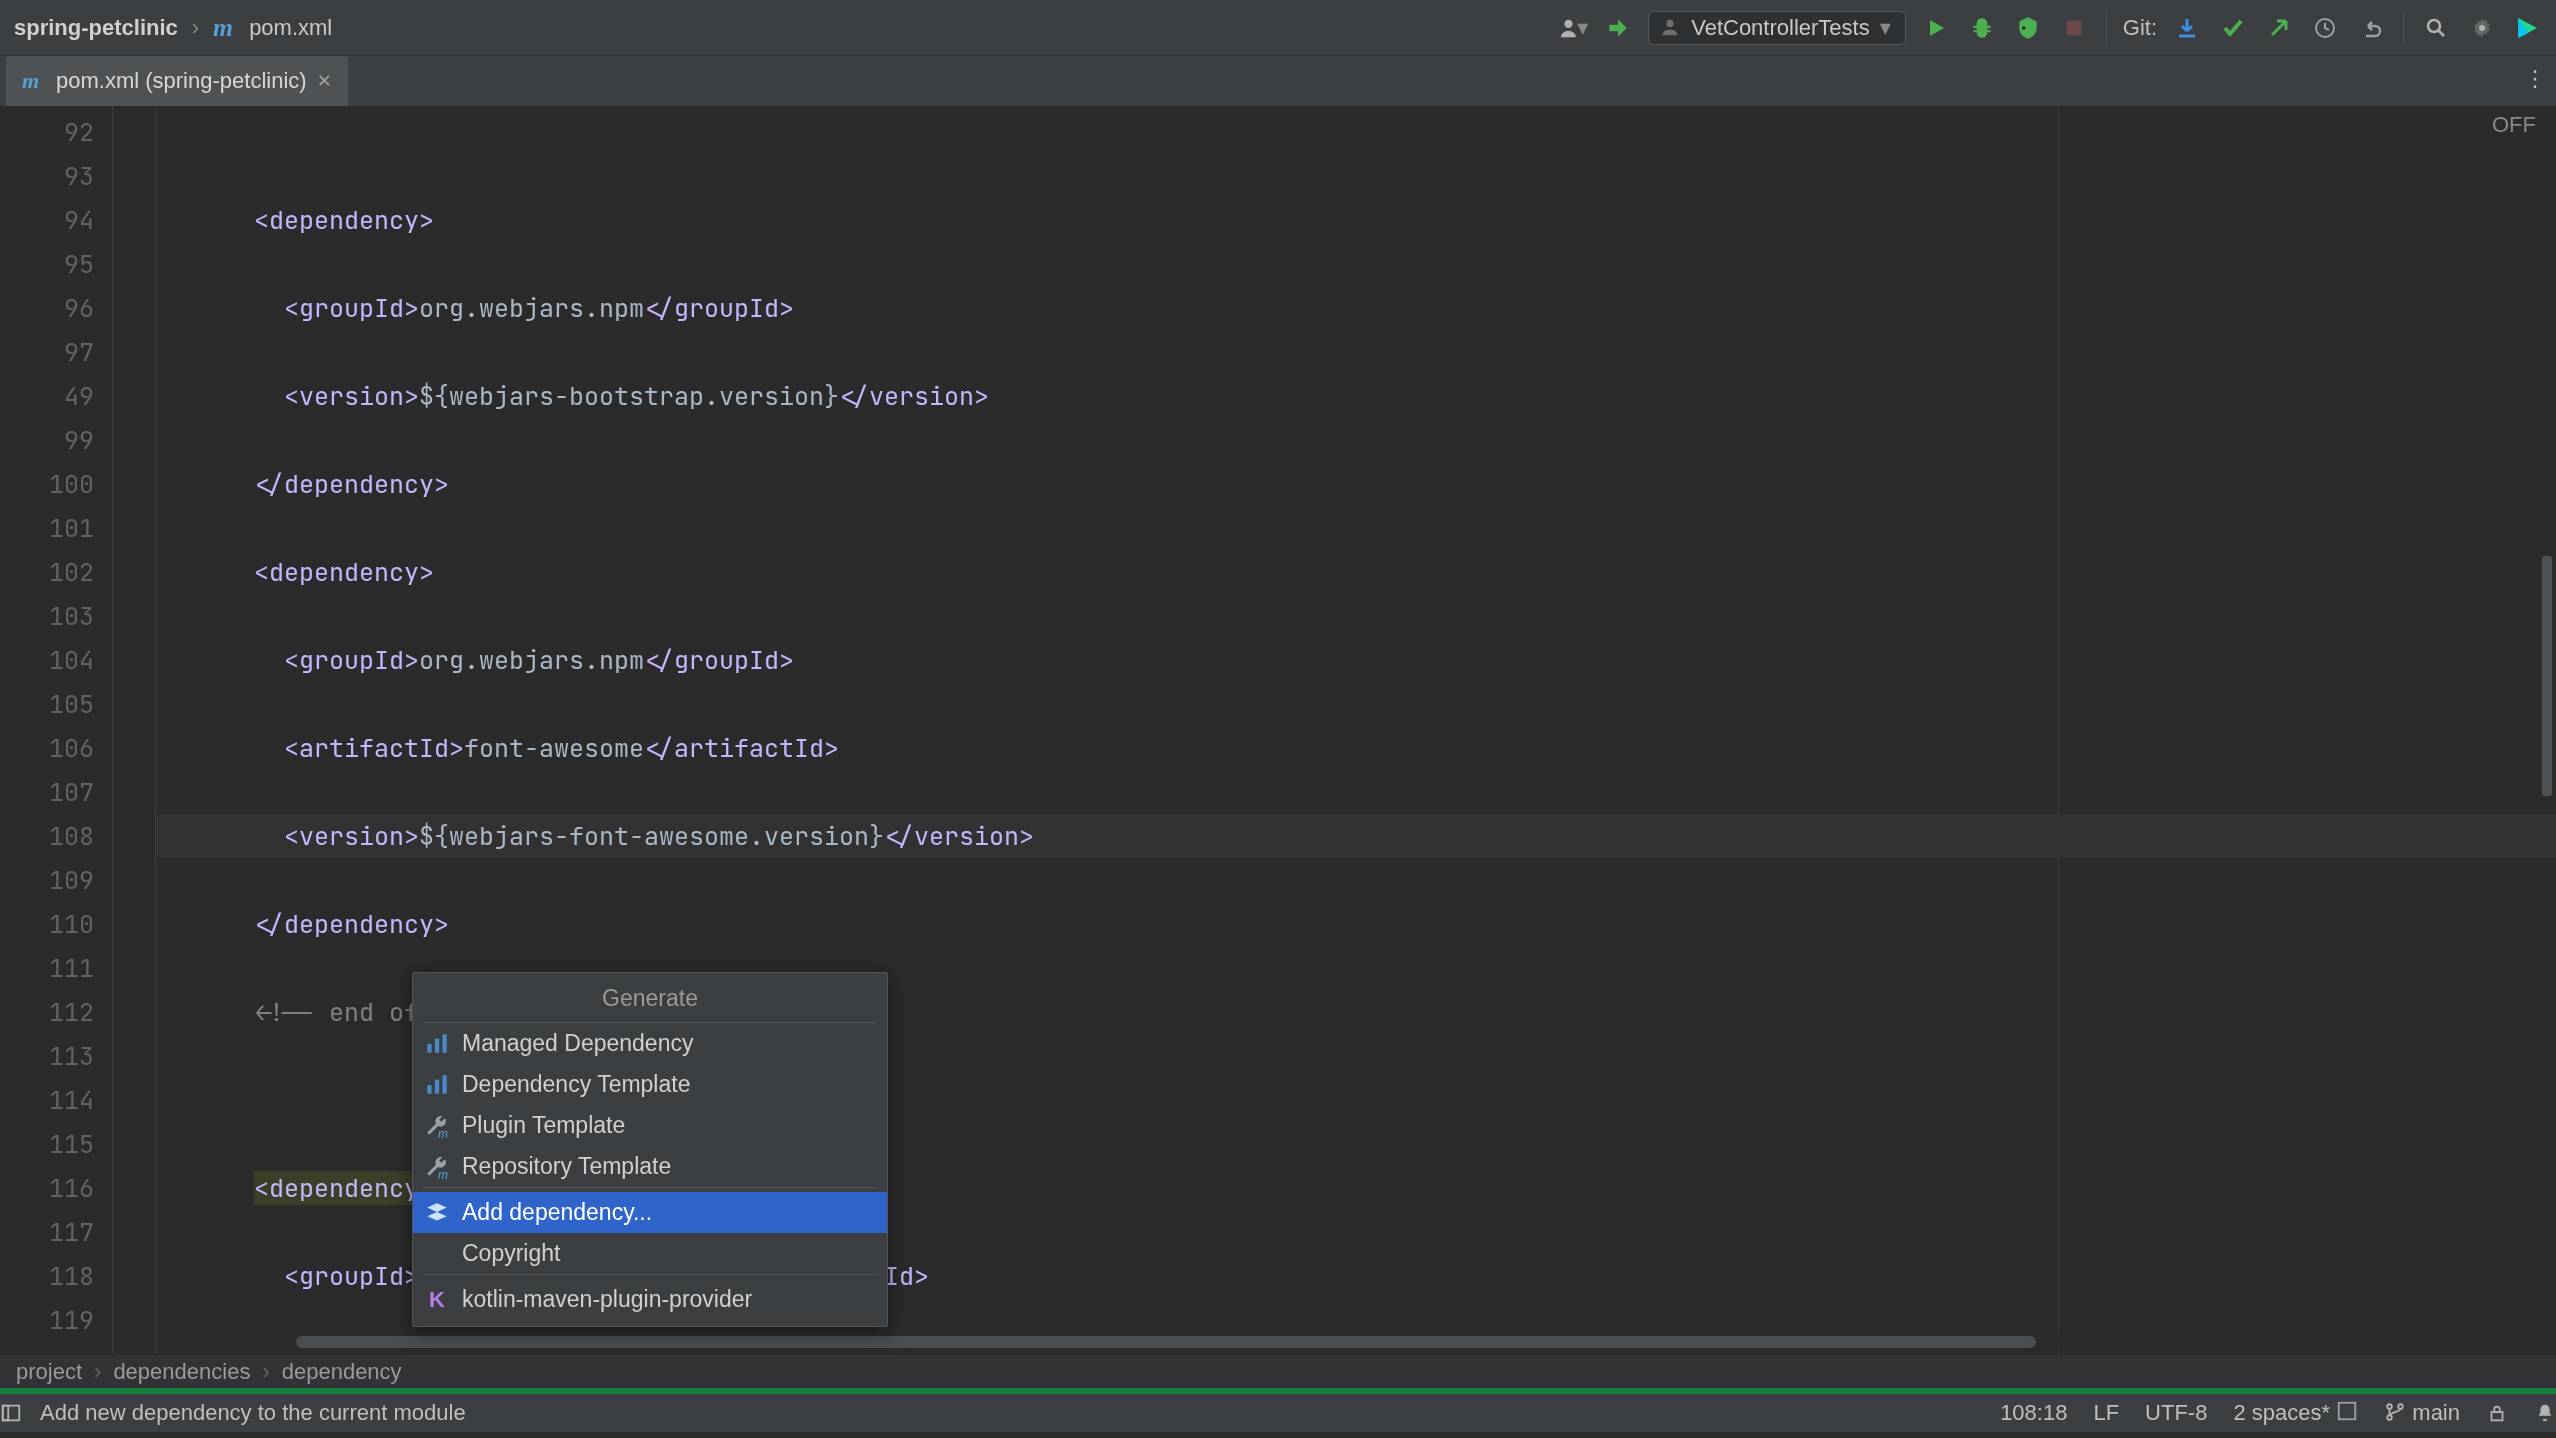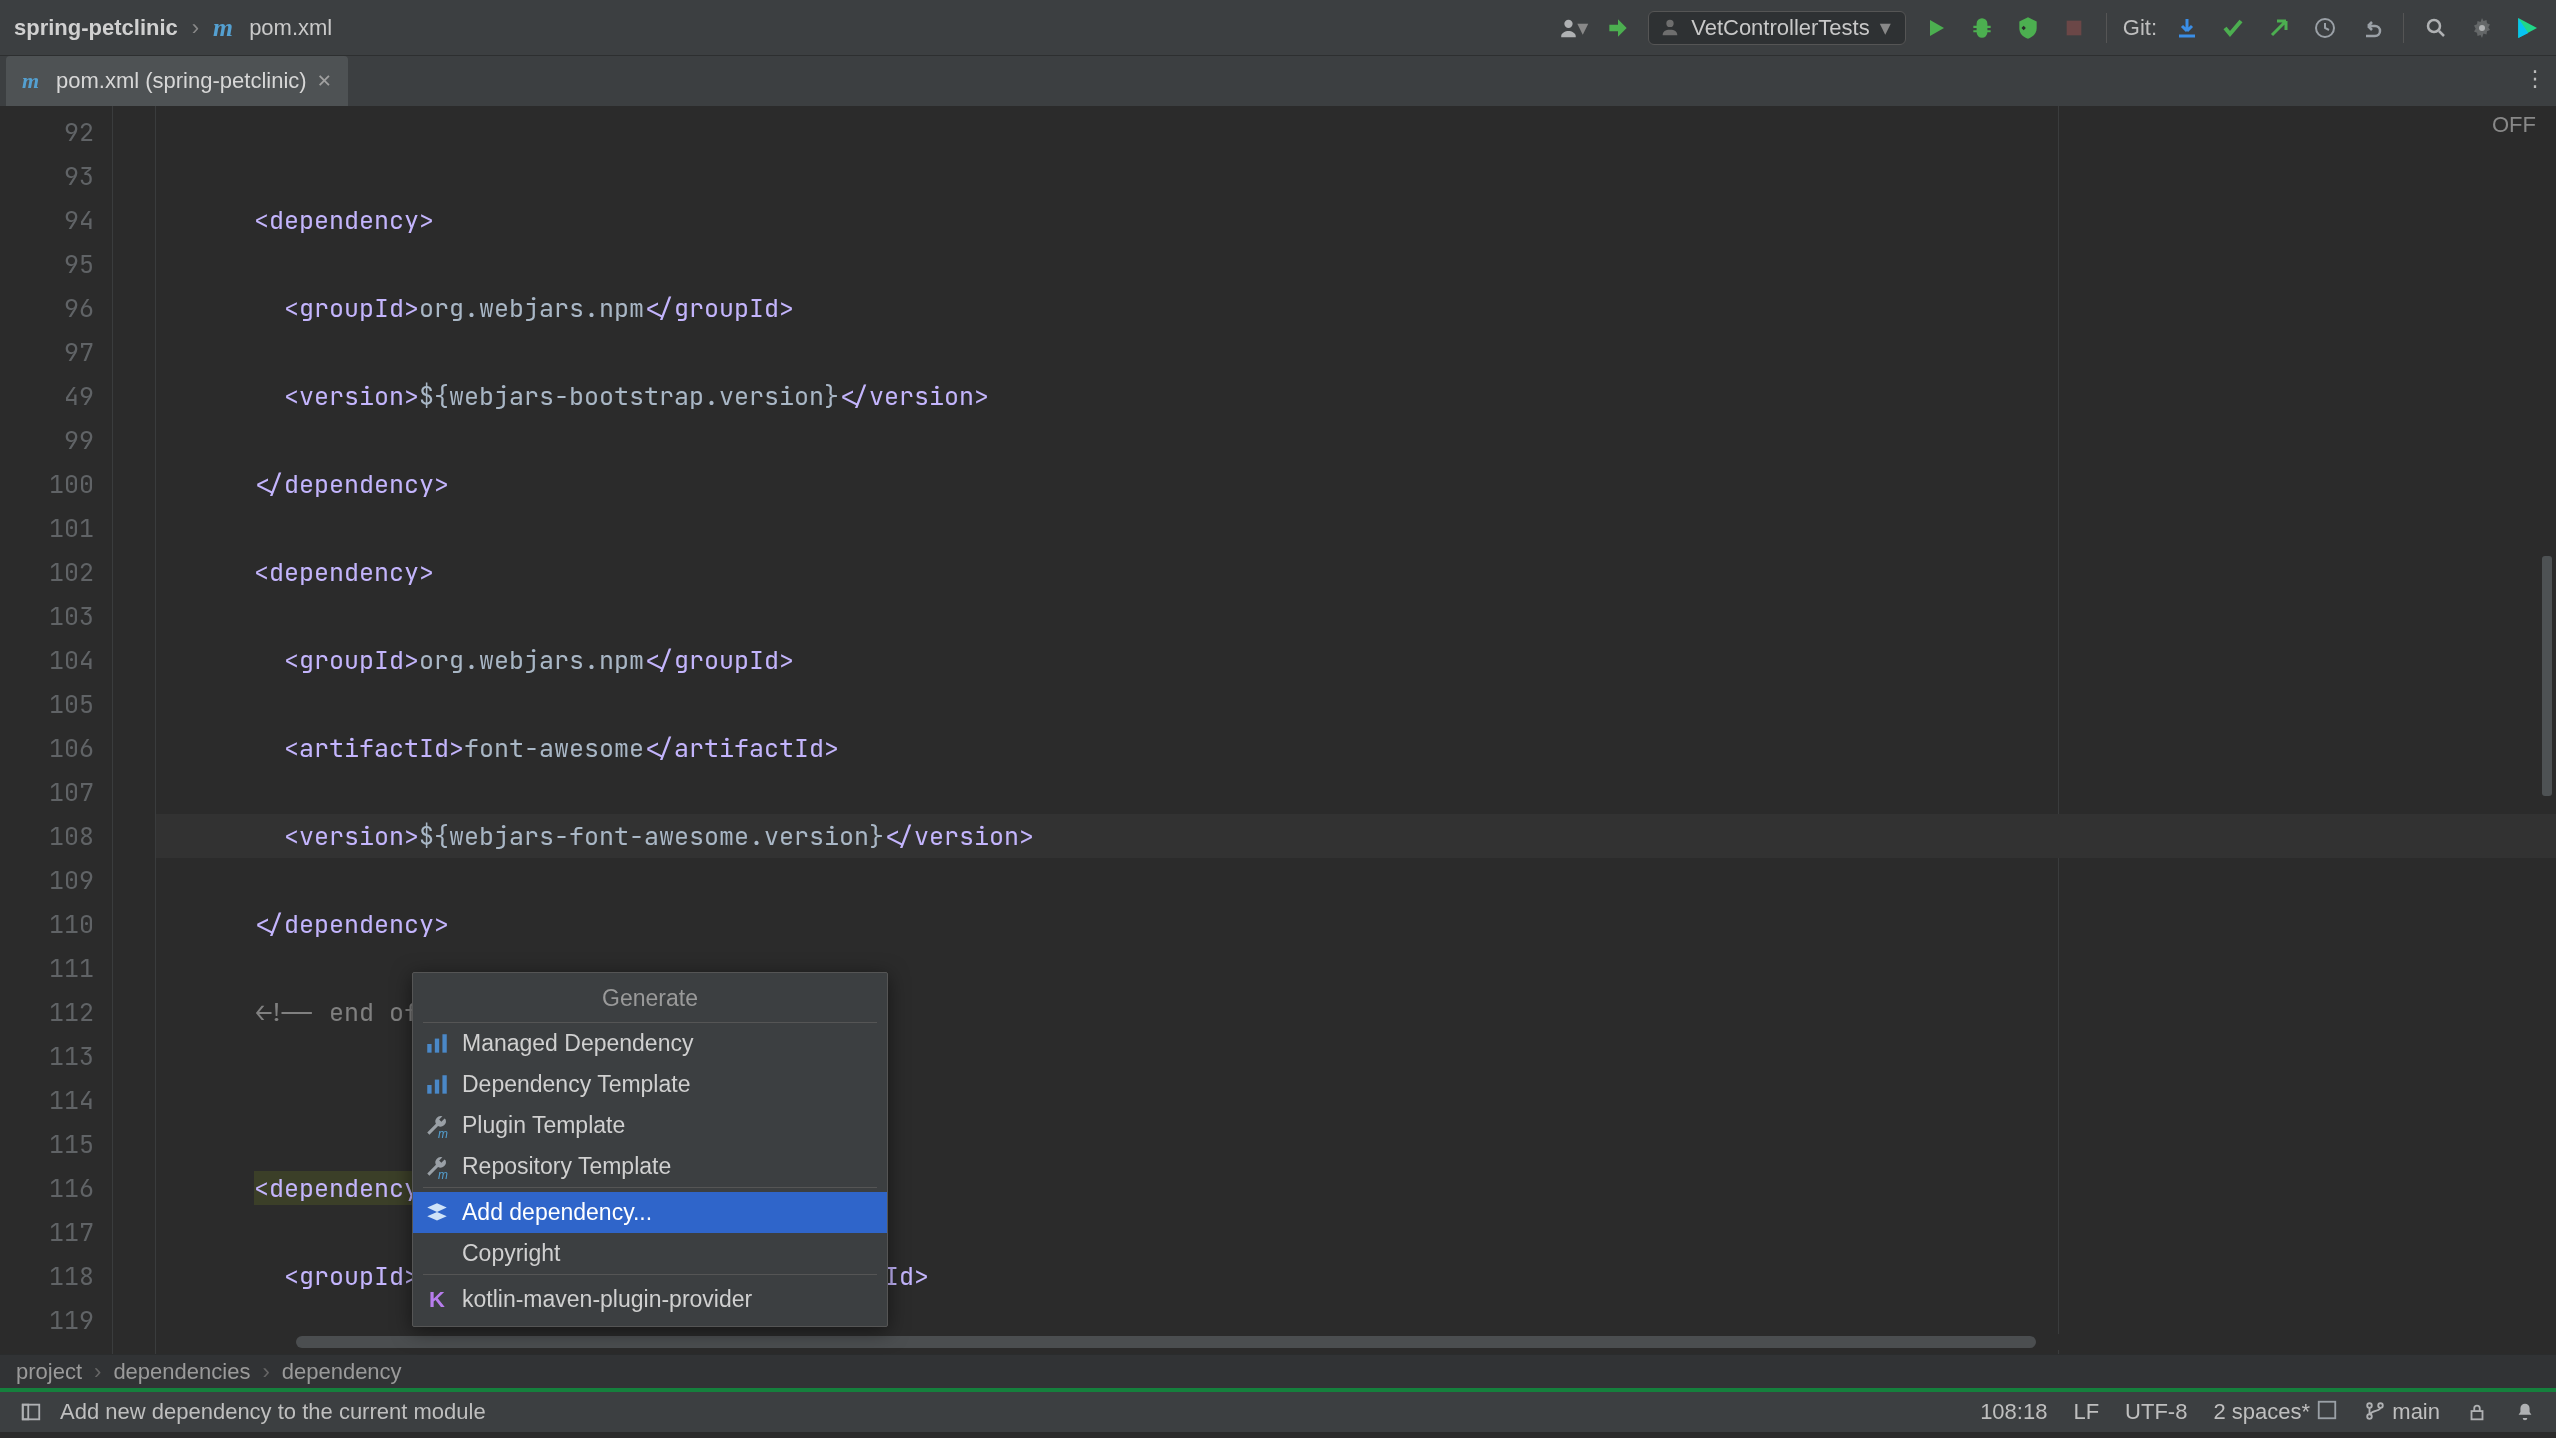--- a/index.html
+++ b/index.html
@@ -64,21 +64,21 @@
 .icon-bars { fill:#4a88c7; }
 .icon-wrench { fill:#9aa0a6; }
 .icon-k { color:#b77ded; font-weight:700; font-size:22px; width:26px; text-align:center; }
 
 
 .crumbs { height:34px; background:#313335; display:flex; align-items:center; padding:0 16px; gap:12px; color:#9a9a9a; font-size:22px; border-top:1px solid #2a2c2d; }
 .crumbs .c { color:#9a9a9a; }
 .crumbs .ang { color:#666; }
 
 
-.status { height:44px; background:#3c3f41; display:flex; align-items:center; padding:0 20px; gap:18px; color:#bfbfbf; font-size:22px; border-top:4px solid #15803d; }
+.status { height:44px; background:#3c3f41; display:flex; align-items:center; padding:0 0; gap:18px; color:#bfbfbf; font-size:22px; border-top:6px solid #15803d; }
 .status .right { margin-left:auto; display:flex; align-items:center; gap:26px; }
 .status svg { width:22px; height:22px; }
 
 
 .hscroll { position:absolute; left:140px; right:20px; bottom:4px; height:16px; background:#2b2b2b; z-index:20; }
 .hscroll .thumb { position:absolute; left:0; width:1740px; top:2px; height:12px; background:#4b4e50; border-radius:6px; }
 
 </style>
 </head>
 <body>

